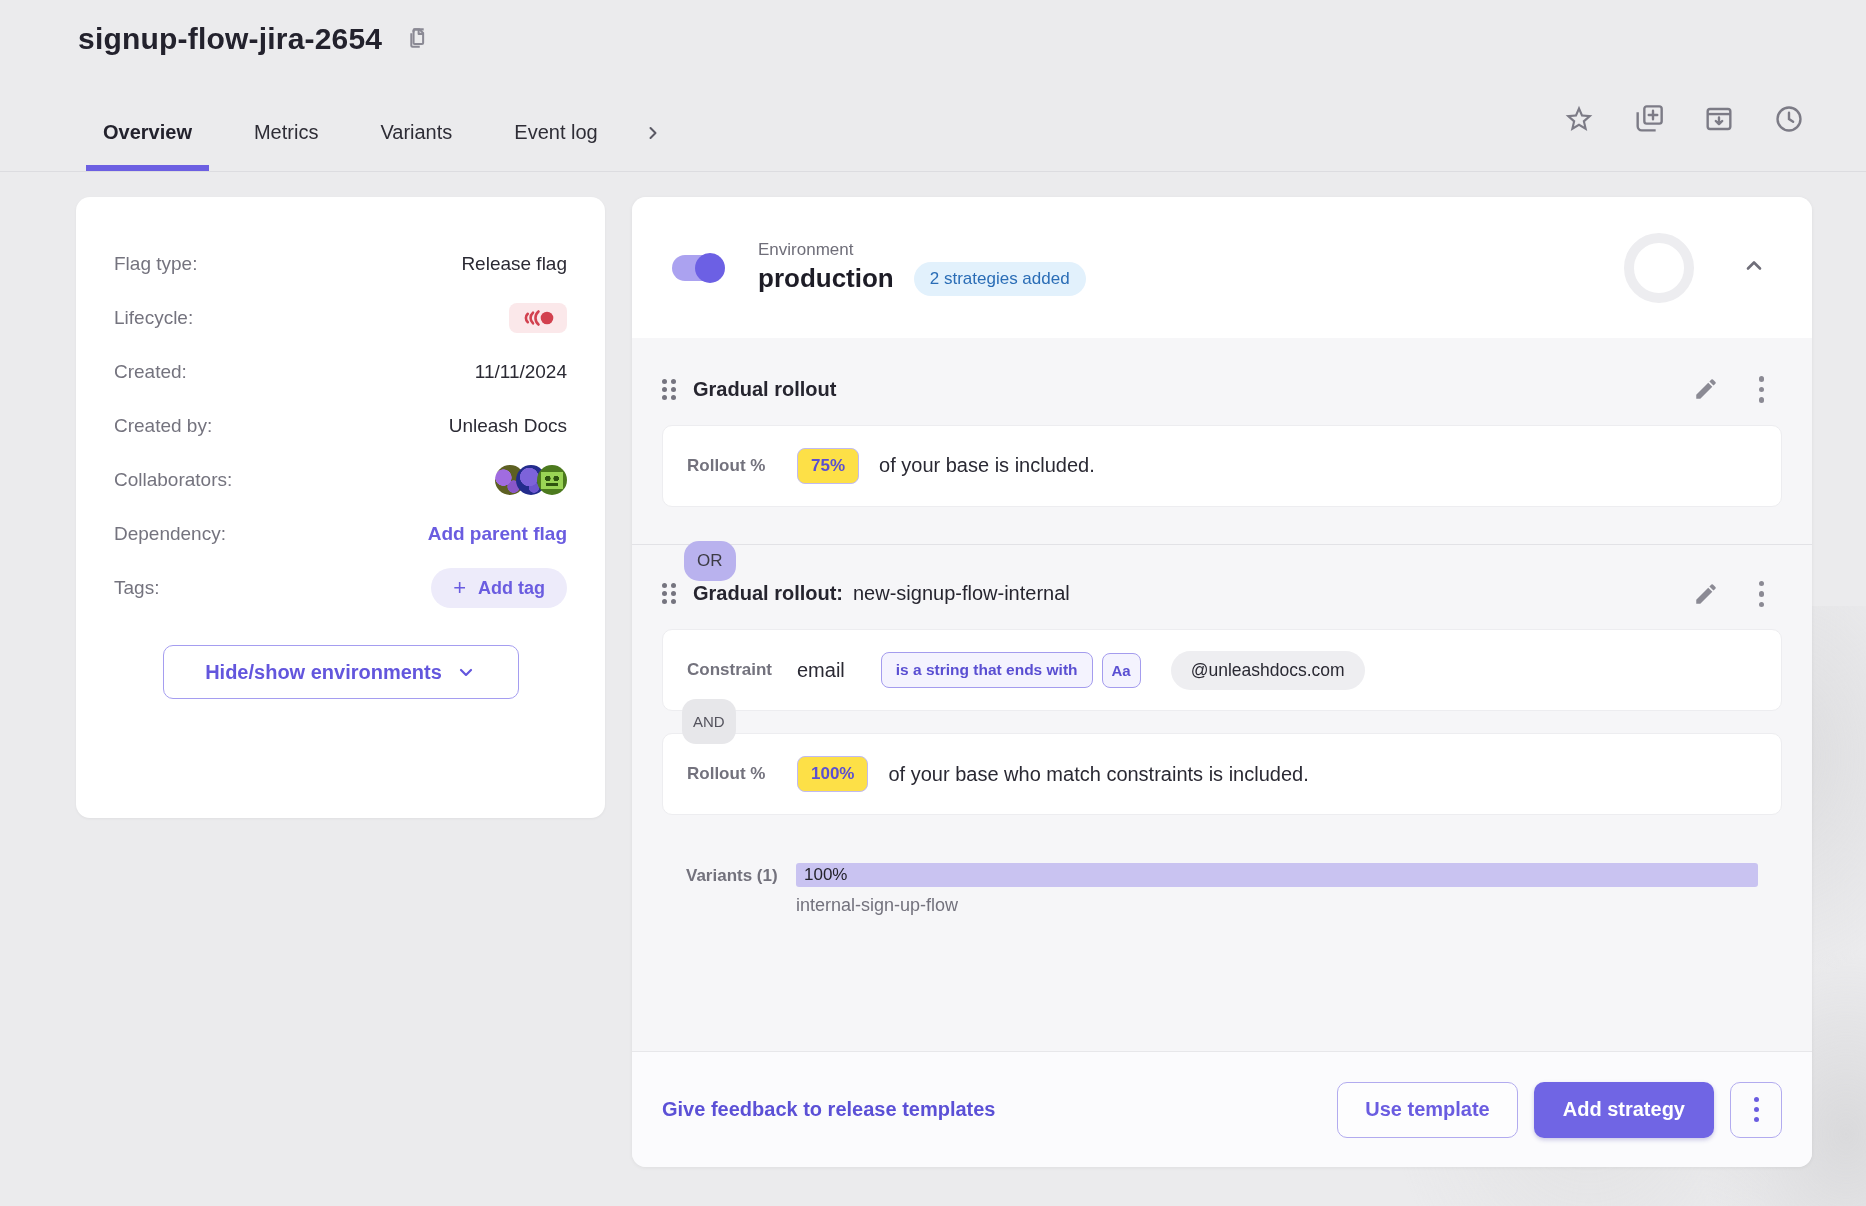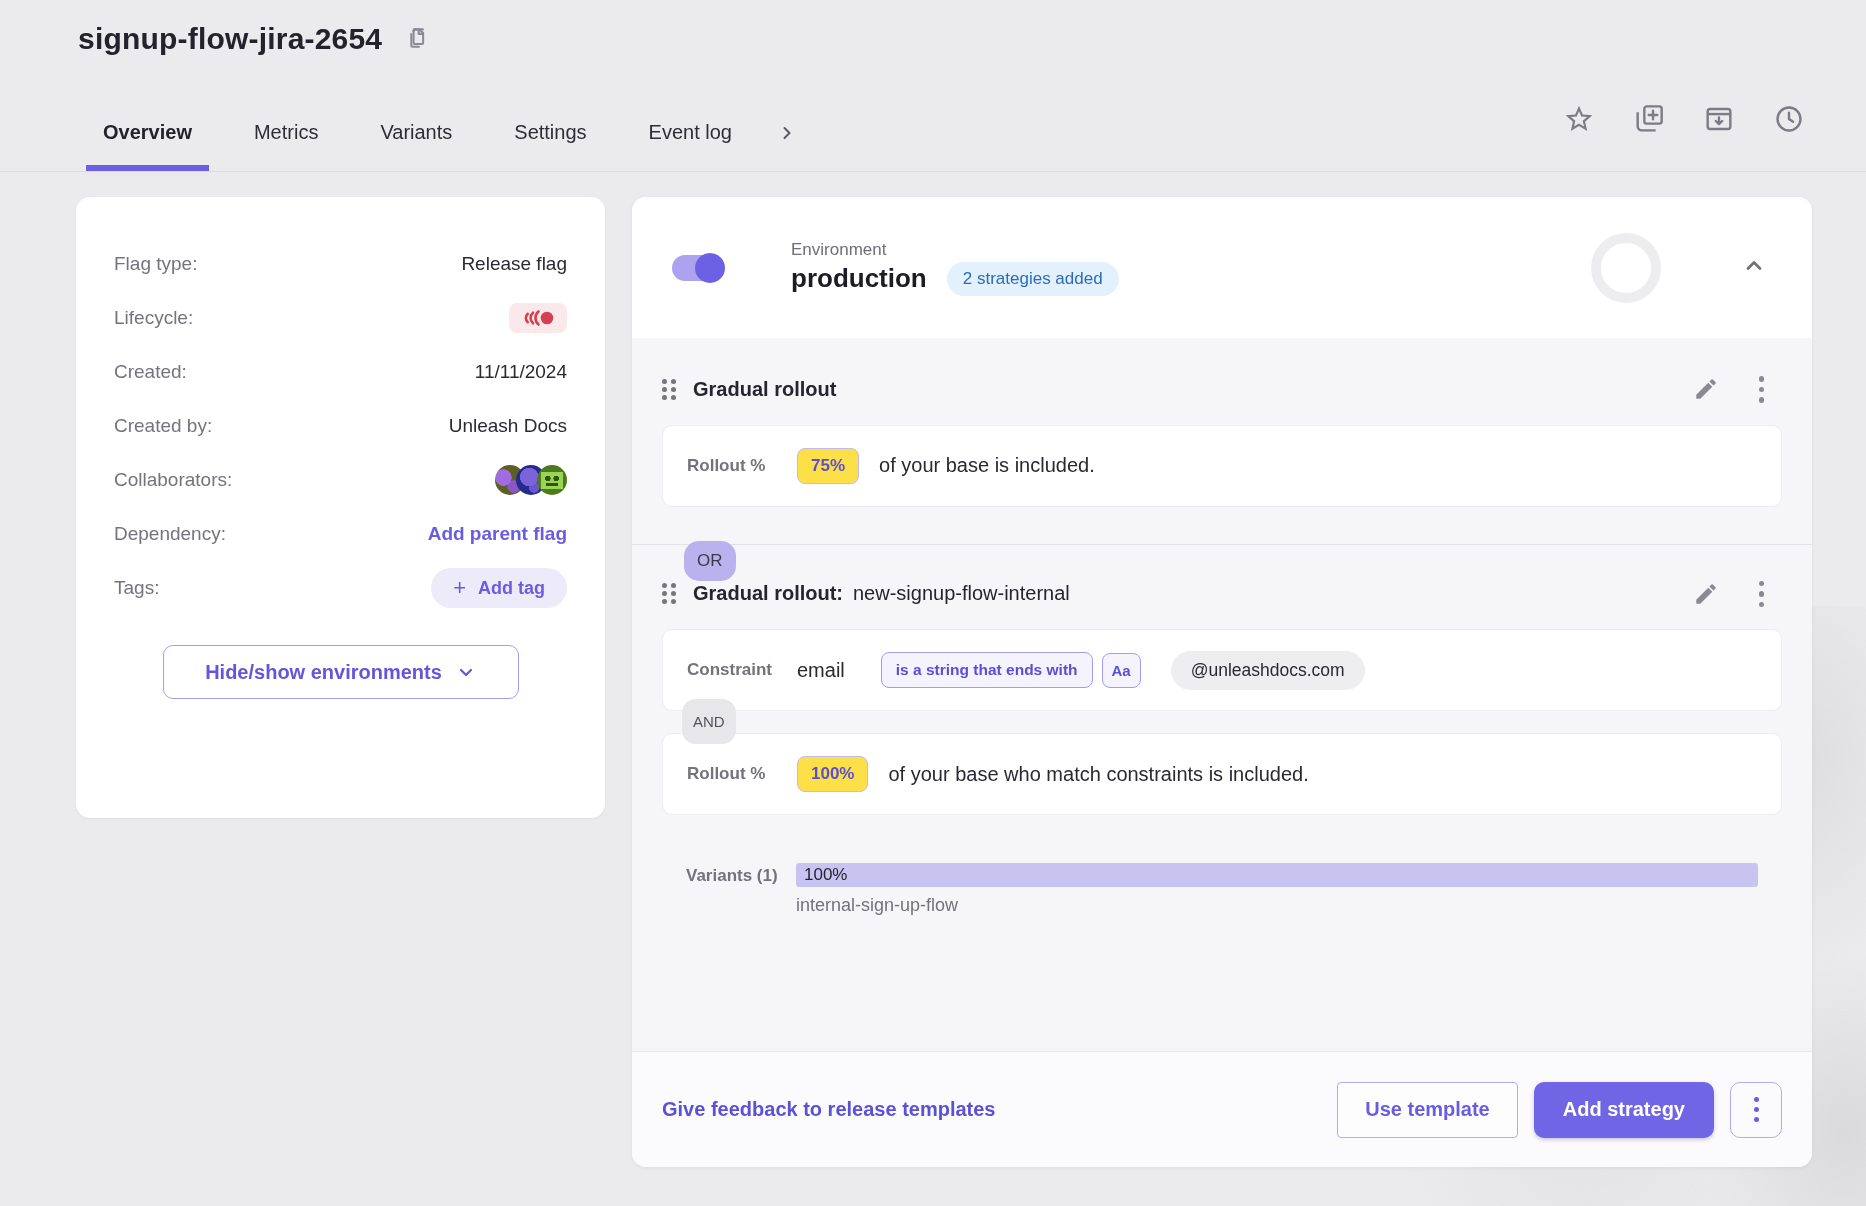--- a/index.html
+++ b/index.html
@@ -76,21 +76,21 @@
   .hide-show-btn { margin:30px auto 0; width:356px; height:54px; border:1px solid #a59df0; border-radius:10px;
     background:transparent; color:#6356dd; font-weight:700; font-size:20px; display:flex; align-items:center;
     justify-content:center; gap:14px; cursor:pointer; font-family:inherit; }
 
   
   .env-card {
     position:absolute; left:632px; top:197px; width:1180px; height:970px;
     border-radius:14px; background:#f6f6f8; overflow:hidden; display:flex; flex-direction:column;
     box-shadow:0 1px 4px rgba(0,0,0,.06);
   }
-  .env-header { flex:none; height:141px; background:#fff; display:flex; align-items:center; padding:0 40px;gap:33px; }
+  .env-header { flex:none; height:141px; background:#fff; display:flex; align-items:center; padding:0 40px; }
   .toggle { position:relative; width:50px; height:26px; flex:none; cursor:pointer; }
   .toggle .track { position:absolute; inset:0; border-radius:13px; background:#aba2f0; }
   .toggle .thumb { position:absolute; right:-3px; top:-2px; width:30px; height:30px; border-radius:50%; background:#6c60e4; }
   .env-text { margin-left:36px; }
   .env-label { font-size:17px; color:#6f6e79; }
   .env-name-row { display:flex; align-items:center; gap:20px; margin-top:2px; }
   .env-name { font-size:26px; font-weight:700; color:#1d1c26; }
   .strat-badge { background:#e2f1fc; color:#2a6db6; font-size:17px; padding:7px 16px; border-radius:18px; }
   .env-header .spacer { flex:1; }
   .metrics-ring { width:70px; height:70px; border-radius:50%; border:10px solid #ededf0; margin-right:42px; }
@@ -135,21 +135,21 @@
   .variants-row .s-label { margin-top:3px; }
   .variant-block { flex:1; }
   .variant-bar { height:24px; background:#c9c3f1; border-radius:3px; display:flex; align-items:center;
     padding-left:8px; font-size:17px; color:#24232c; }
   .variant-name { margin-top:8px; font-size:18px; color:#73727d; }
 
   .env-footer { flex:none; height:116px; background:#fbfbfd; border-top:1px solid #e7e7ea; display:flex;
     align-items:center; padding:0 30px; }
   .feedback-link { font-size:20px; font-weight:700; color:#5b50d6; text-decoration:none; cursor:pointer; }
   .env-footer .spacer { flex:1; }
-  .btn-outline { height:56px; padding:0 27px; border:1px solid #b2abef; border-radius:4px; background:#fdfdfe;
+  .btn-outline { height:56px; padding:0 27px; border:1px solid #b2abef; border-radius:10px; background:#fdfdfe;
     color:#6a5ce0; font-weight:700; font-size:20px; cursor:pointer; font-family:inherit; }
   .btn-primary { height:56px; padding:12px 29px; border:none; border-radius:10px; background:#7065e4; color:#fff;
     font-weight:700; font-size:20px; margin-left:16px; cursor:pointer; font-family:inherit;
     box-shadow:0 2px 4px rgba(60,50,160,.25); }
   .btn-kebab { width:52px; height:56px; border:1px solid #b2abef; border-radius:10px; background:transparent;
     margin-left:16px; cursor:pointer; display:flex; align-items:center; justify-content:center; }
   .btn-kebab .kebab i { background:#6a5ce0; width:5px; height:5px; }
 </style>
 </head>
 <body>
@@ -166,21 +166,20 @@
       <path d="M6.5 6.5v11c0 .6.4 1 1 1H14"></path>
     </svg>
   </span>
 </div>
 
 <div class="tabs-line"></div>
 <nav class="tabs">
   <div class="tab active">Overview</div>
   <div class="tab">Metrics</div>
   <div class="tab">Variants</div>
-  <div class="tab">Settings</div>
   <div class="tab">Event log</div>
   <div class="tab-more">
     <svg width="20" height="20" viewBox="0 0 24 24" fill="none" stroke="#5a5964" stroke-width="2.4" stroke-linecap="round" stroke-linejoin="round">
         <path d="M9 6l6 6-6 6"></path>
       </svg>
   </div>
 </nav>
 
 <div class="top-actions">
   <button class="icon-btn">

